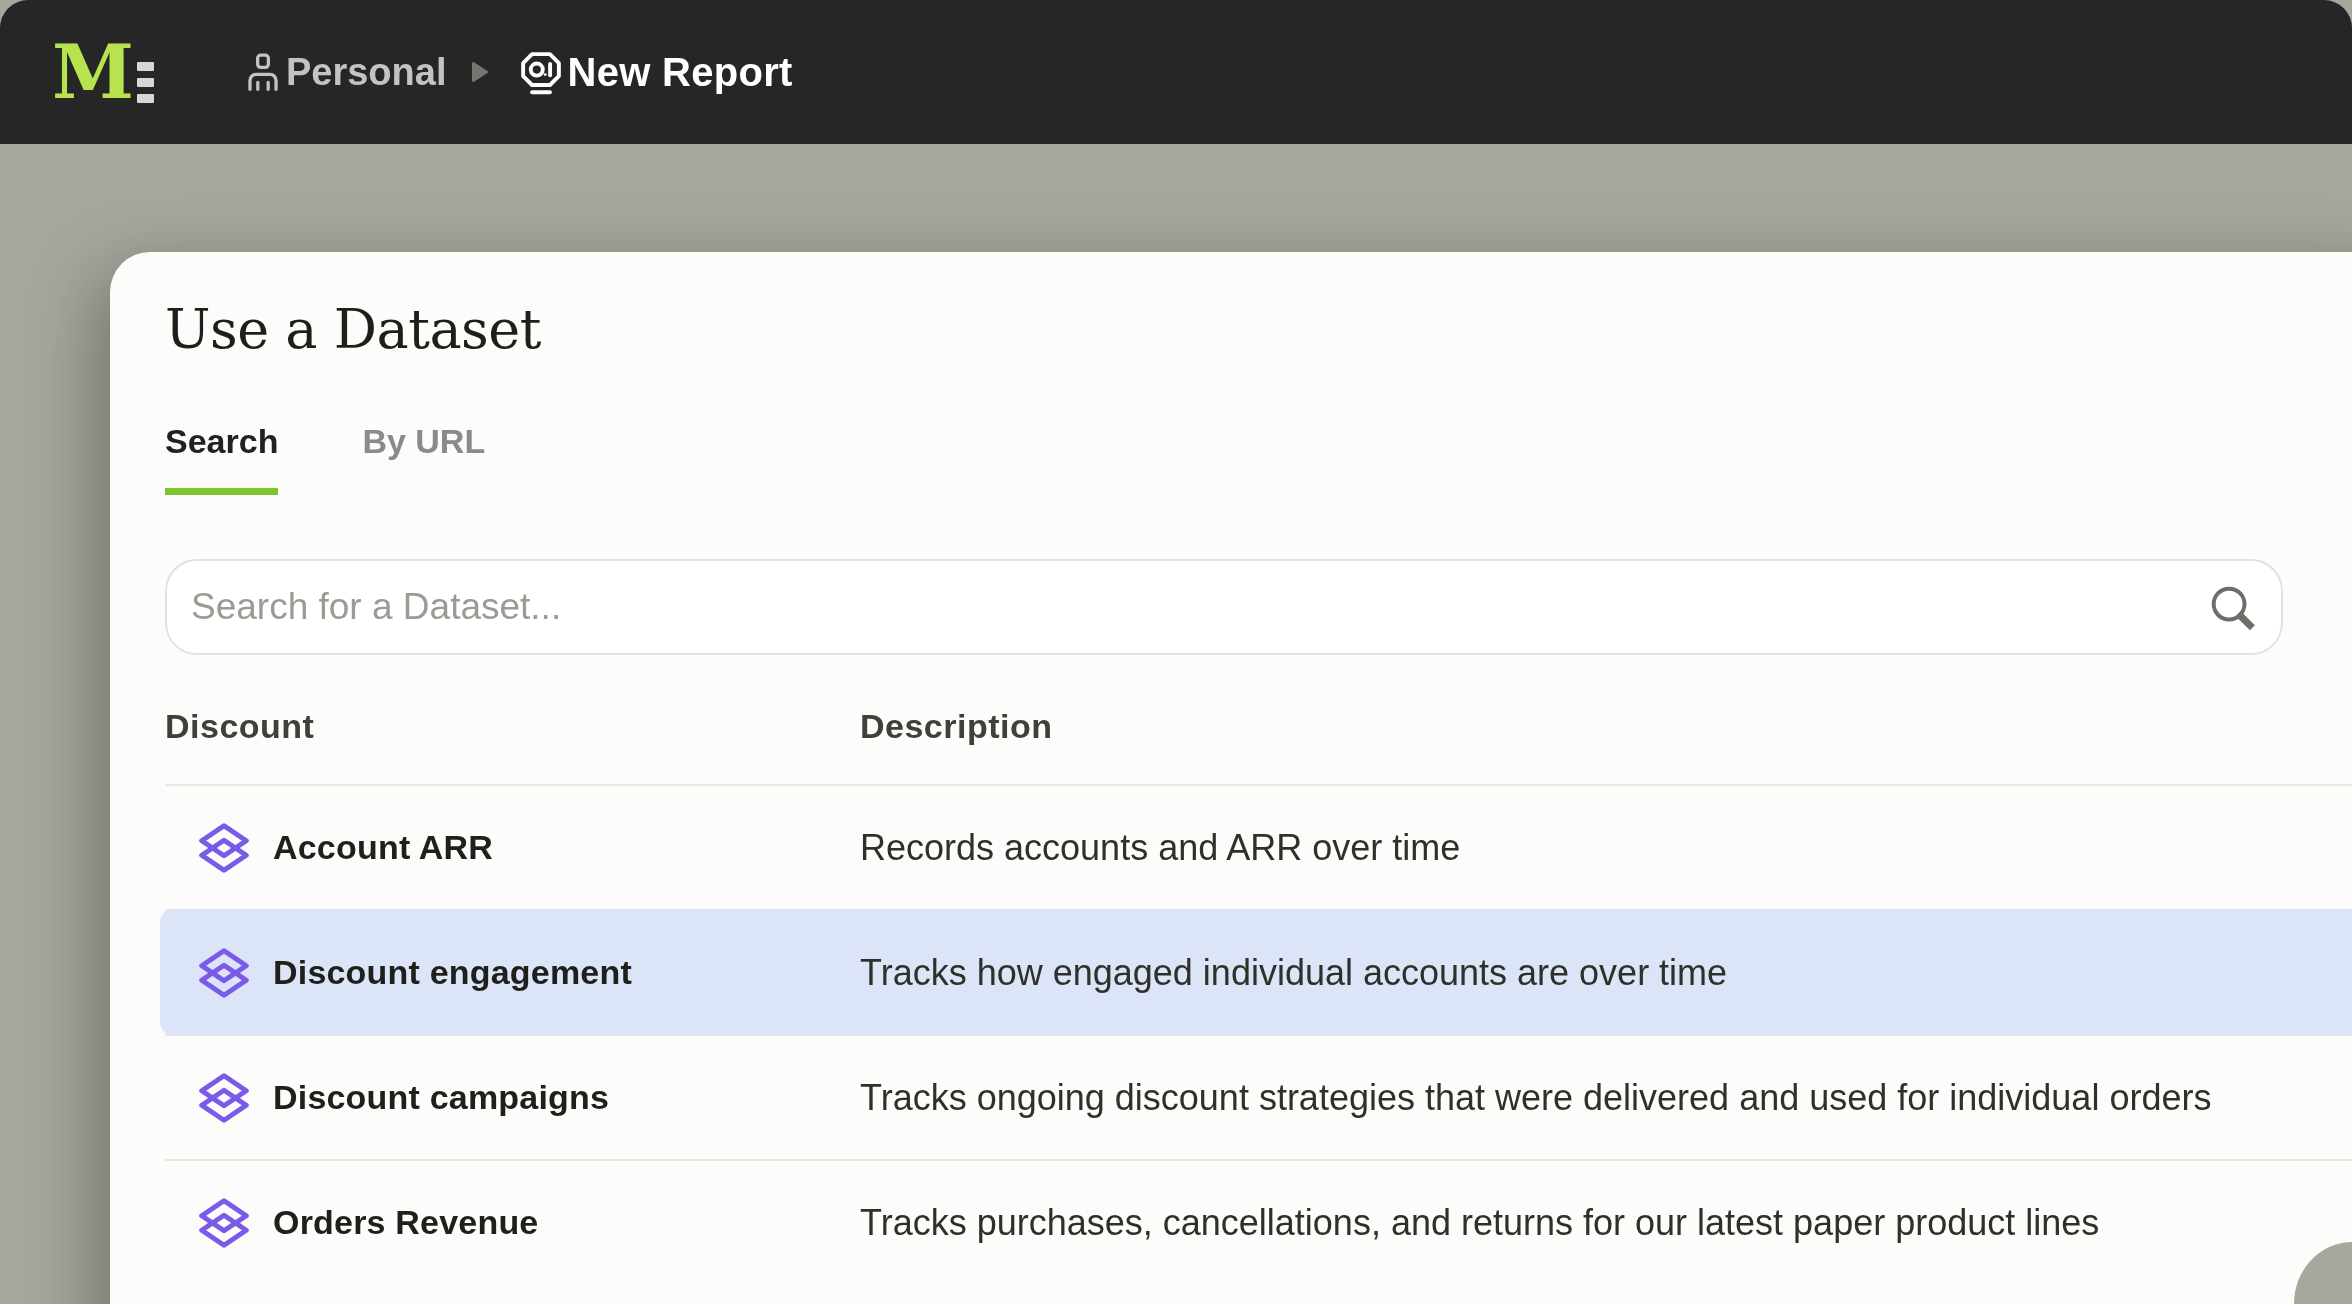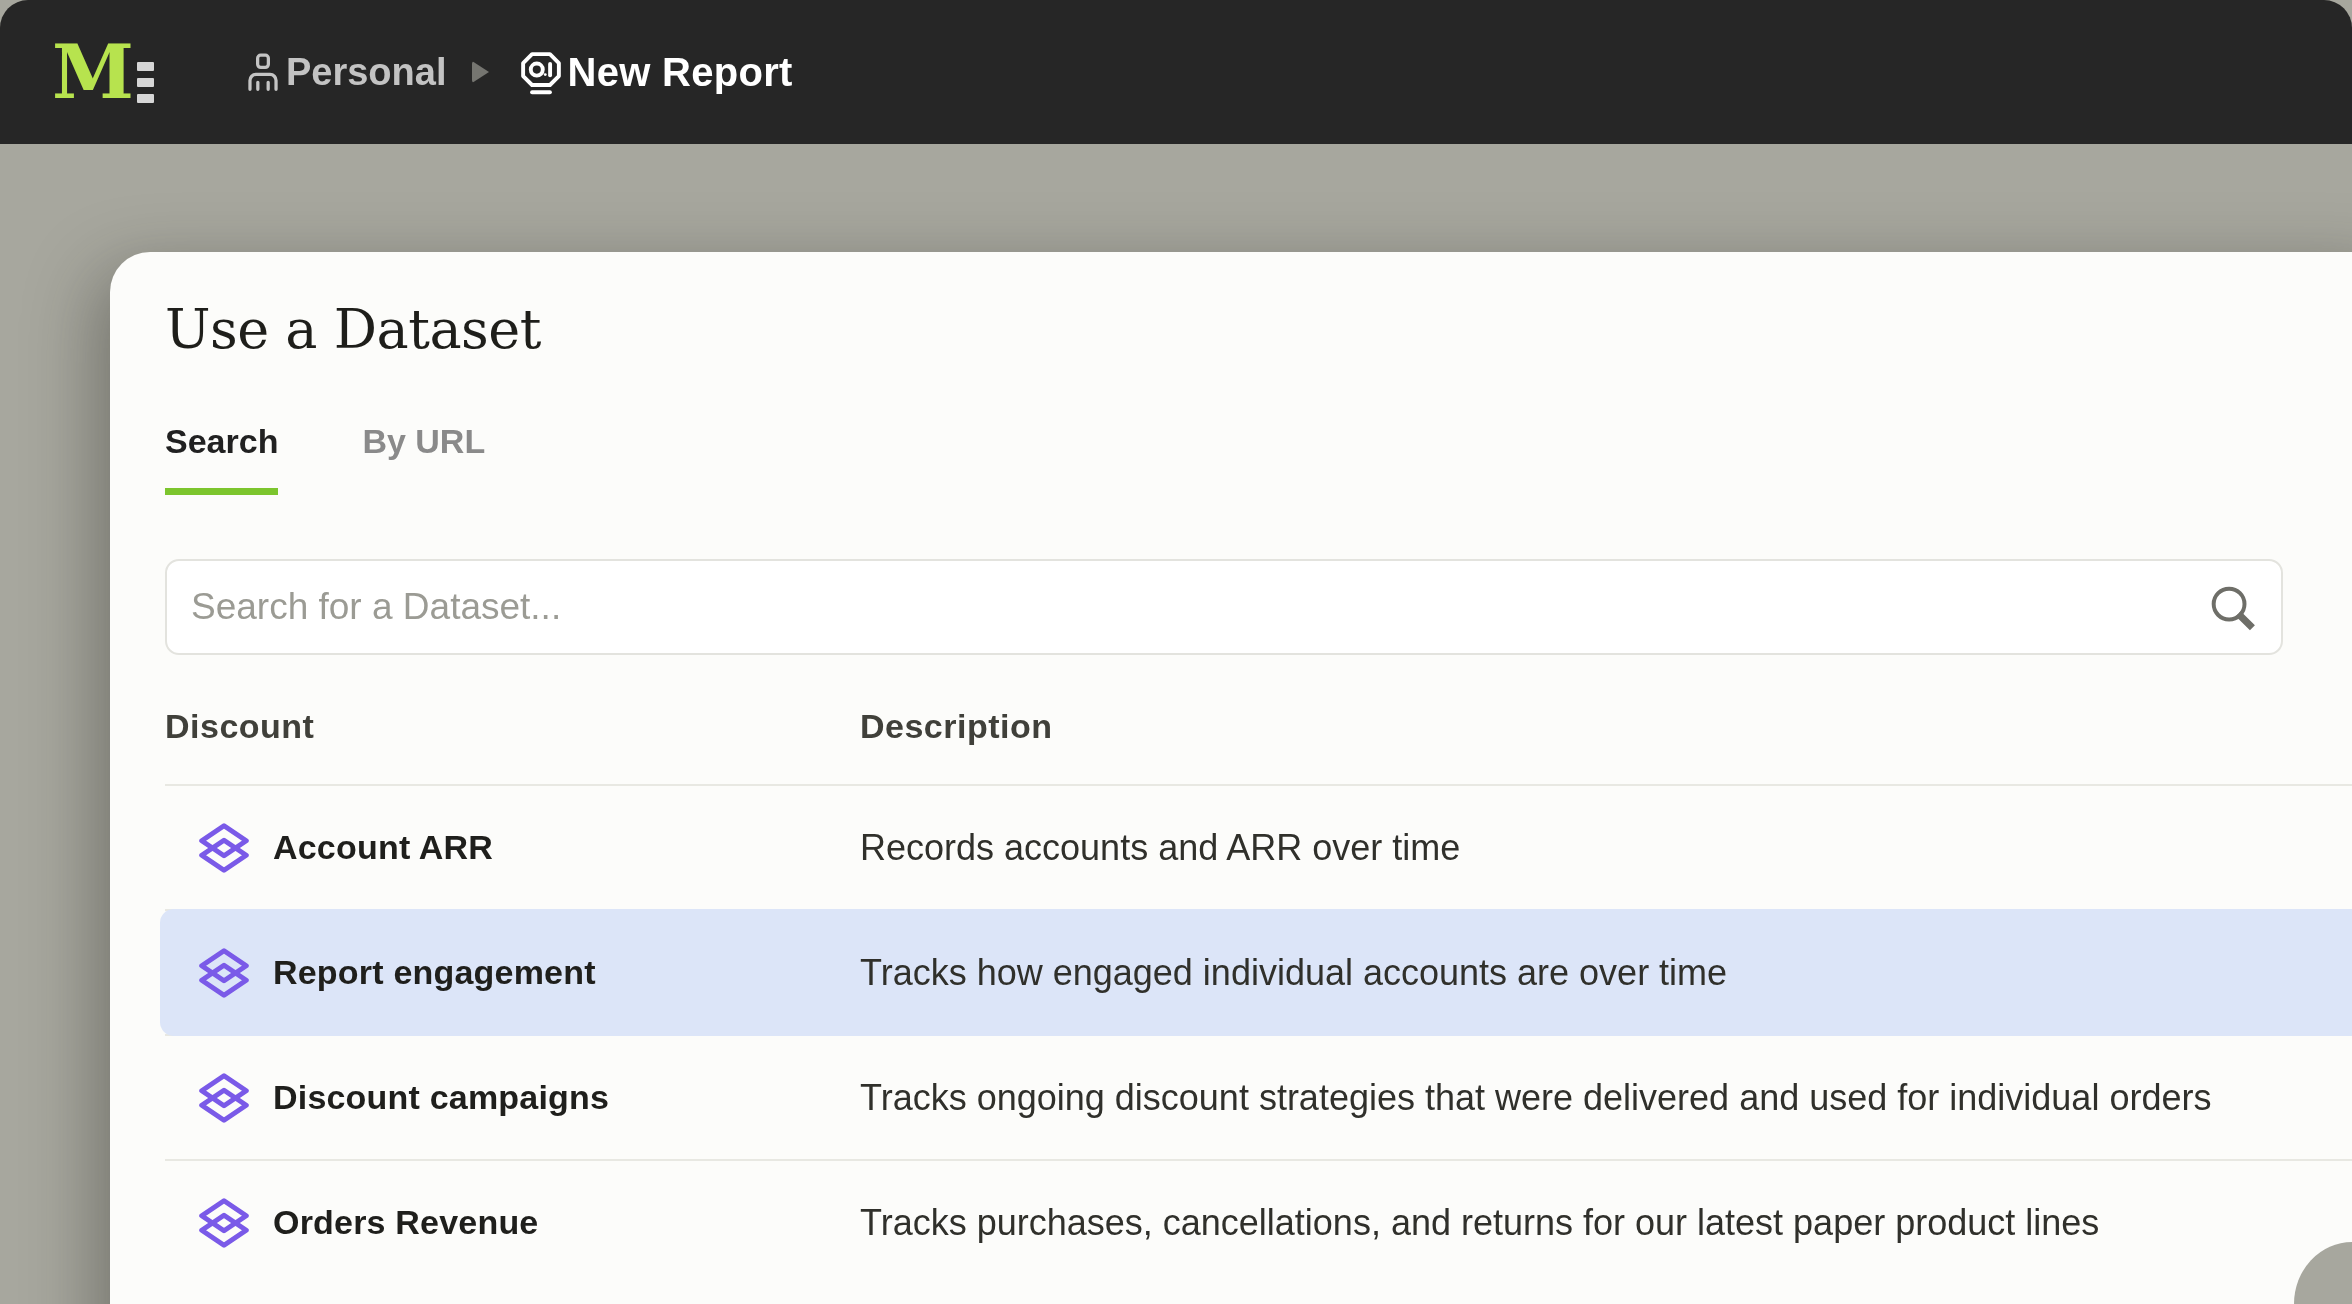--- a/index.html
+++ b/index.html
@@ -72,21 +72,21 @@
     cursor:pointer;
   }
   .tab.active{color:#212121;border-bottom-color:var(--accent-green);}
 
   .searchbox{
     position:relative;margin-top:64px;
     width:2118px;height:96px;
   }
   .searchbox input{
     width:100%;height:100%;
-    border:2px solid #e3e3de;border-radius:14px;
+    border:2px solid #e3e3de;border-radius:32px;
     background:#ffffff;
     font-family:"Liberation Sans",sans-serif;
     font-size:37px;color:#333;
     padding:0 110px 0 24px;outline:none;
   }
   .searchbox input::placeholder{color:#9b9b94;}
   .icon-search{position:absolute;right:26px;top:23px;}
 
   
   .table{margin-top:0;}
@@ -190,21 +190,21 @@
         <div class="row-desc">Records accounts and ARR over time</div>
       </div>
       <div class="divider"></div>
 
       <div class="row selected">
         <div class="cell-name">
           <svg class="icon-dataset" width="58" height="58" viewBox="0 0 24 24" fill="none" stroke="#7a5ae8" stroke-width="2.1" stroke-linejoin="round">
             <path d="M12 2.8 L21.2 9 L12 15.2 L2.8 9 Z"></path>
               <path d="M12 8.8 L21.2 15 L12 21.2 L2.8 15 Z"></path>
           </svg>
-          <span class="row-name">Report engagement</span>
+          <span class="row-name">Discount engagement</span>
         </div>
         <div class="row-desc">Tracks how engaged individual accounts are over time</div>
       </div>
       <div class="divider"></div>
 
       <div class="row">
         <div class="cell-name">
           <svg class="icon-dataset" width="58" height="58" viewBox="0 0 24 24" fill="none" stroke="#7a5ae8" stroke-width="2.1" stroke-linejoin="round">
             <path d="M12 2.8 L21.2 9 L12 15.2 L2.8 9 Z"></path>
               <path d="M12 8.8 L21.2 15 L12 21.2 L2.8 15 Z"></path>

